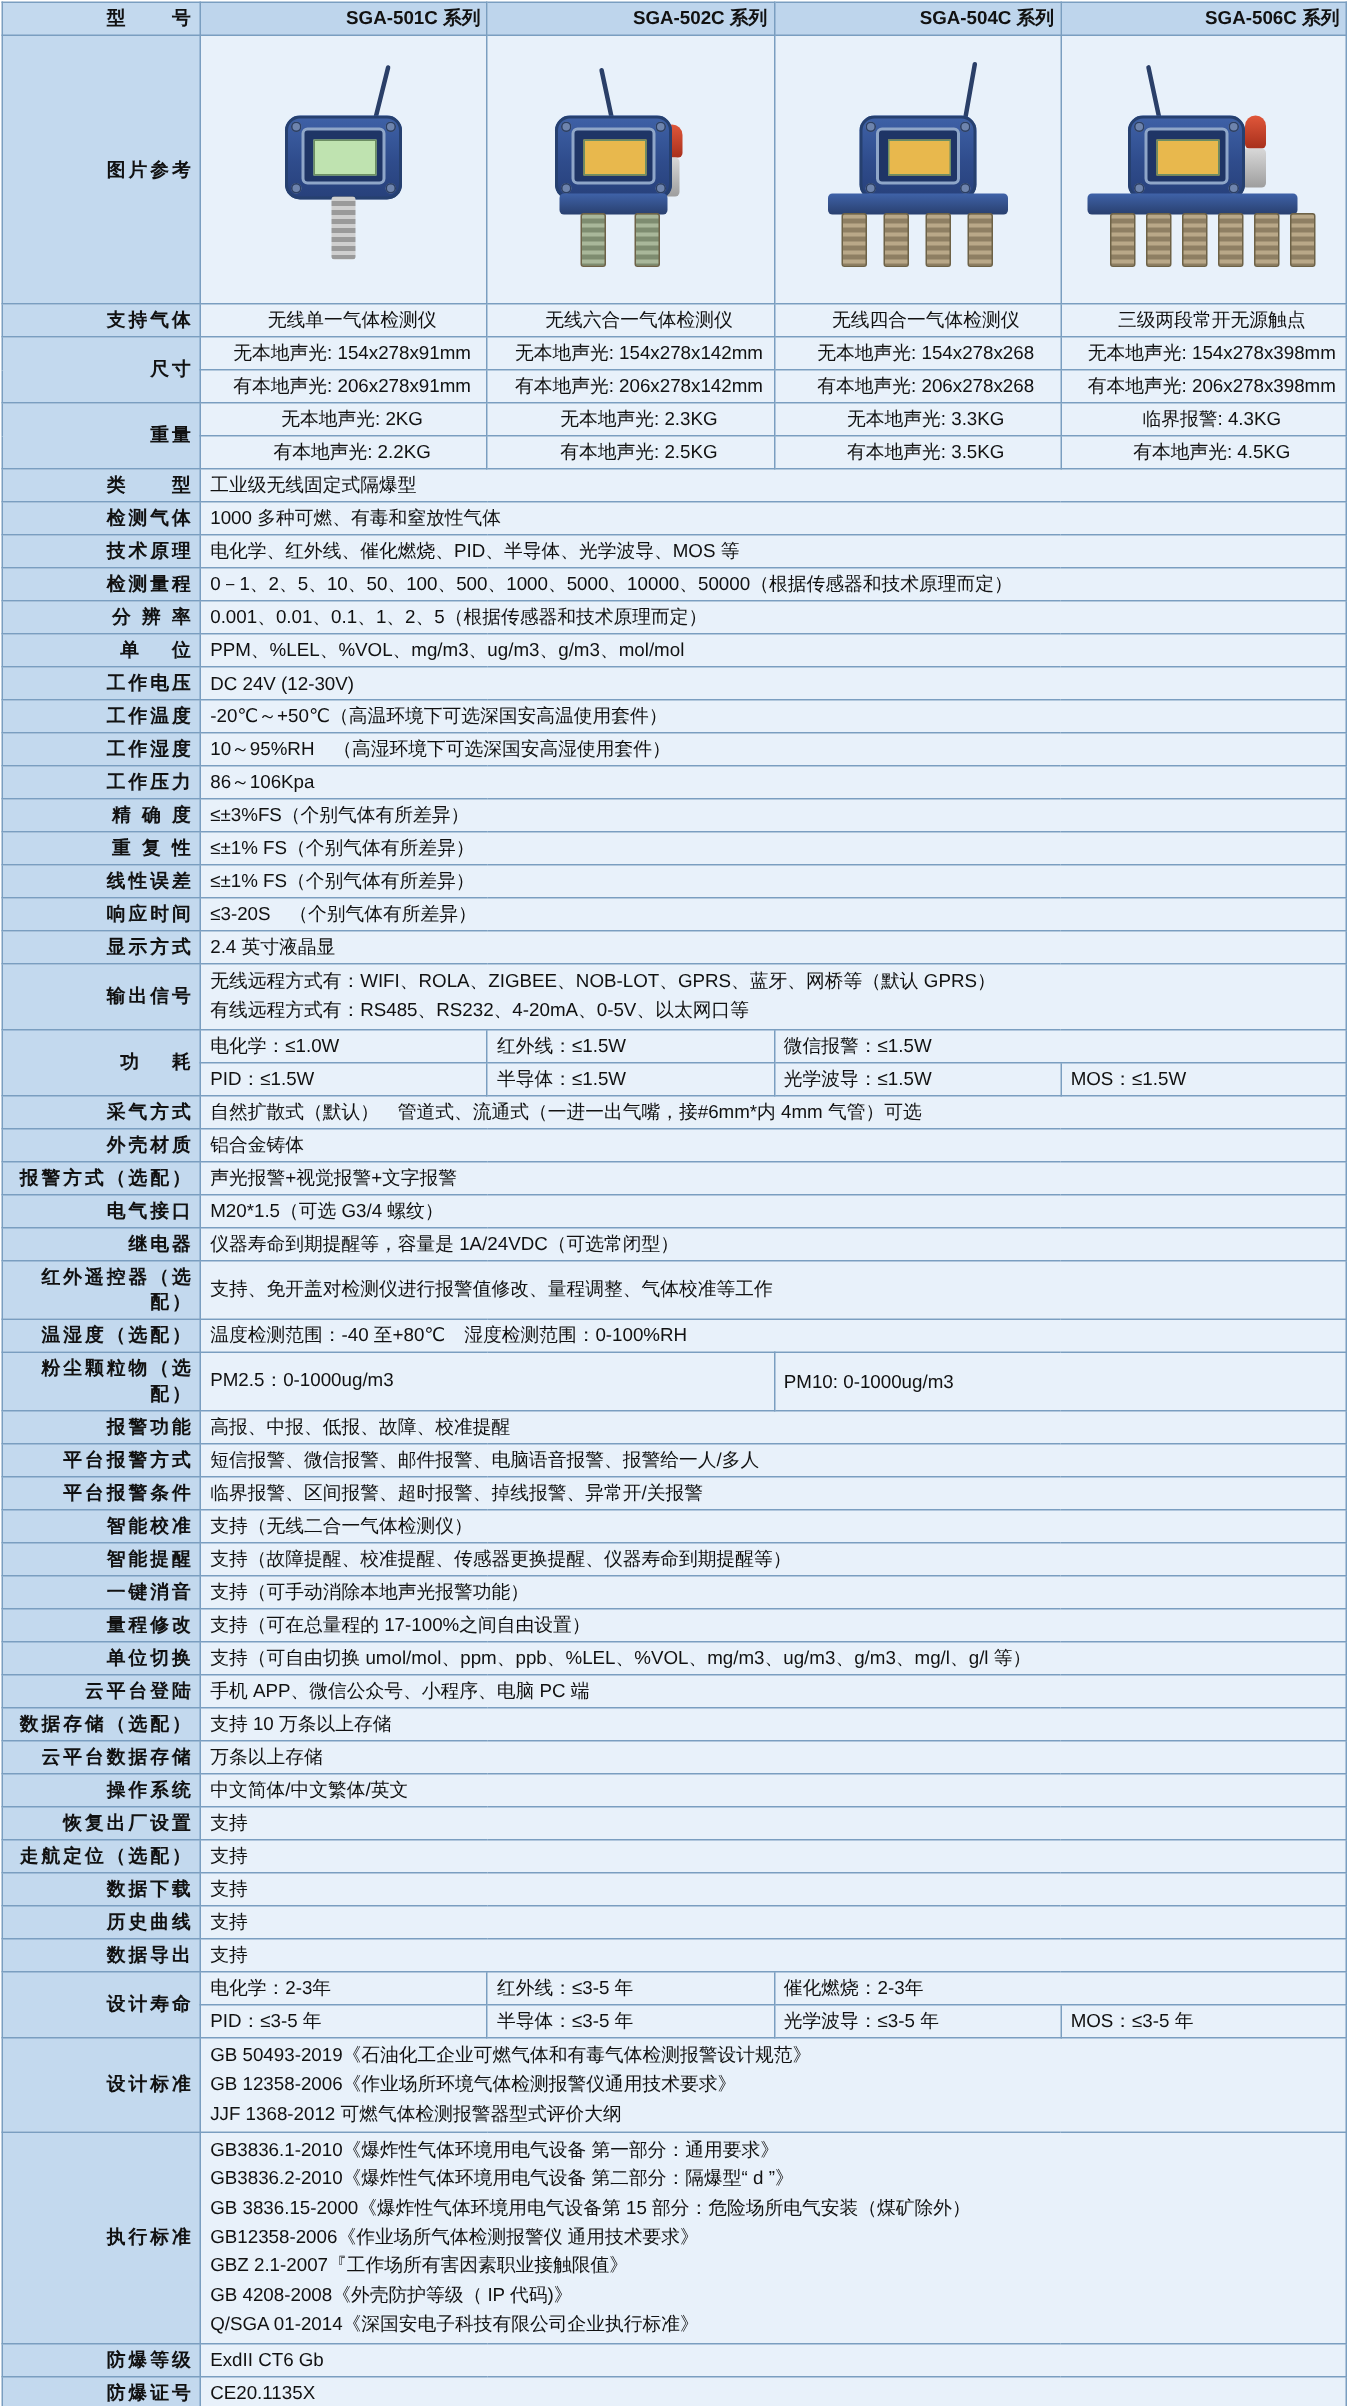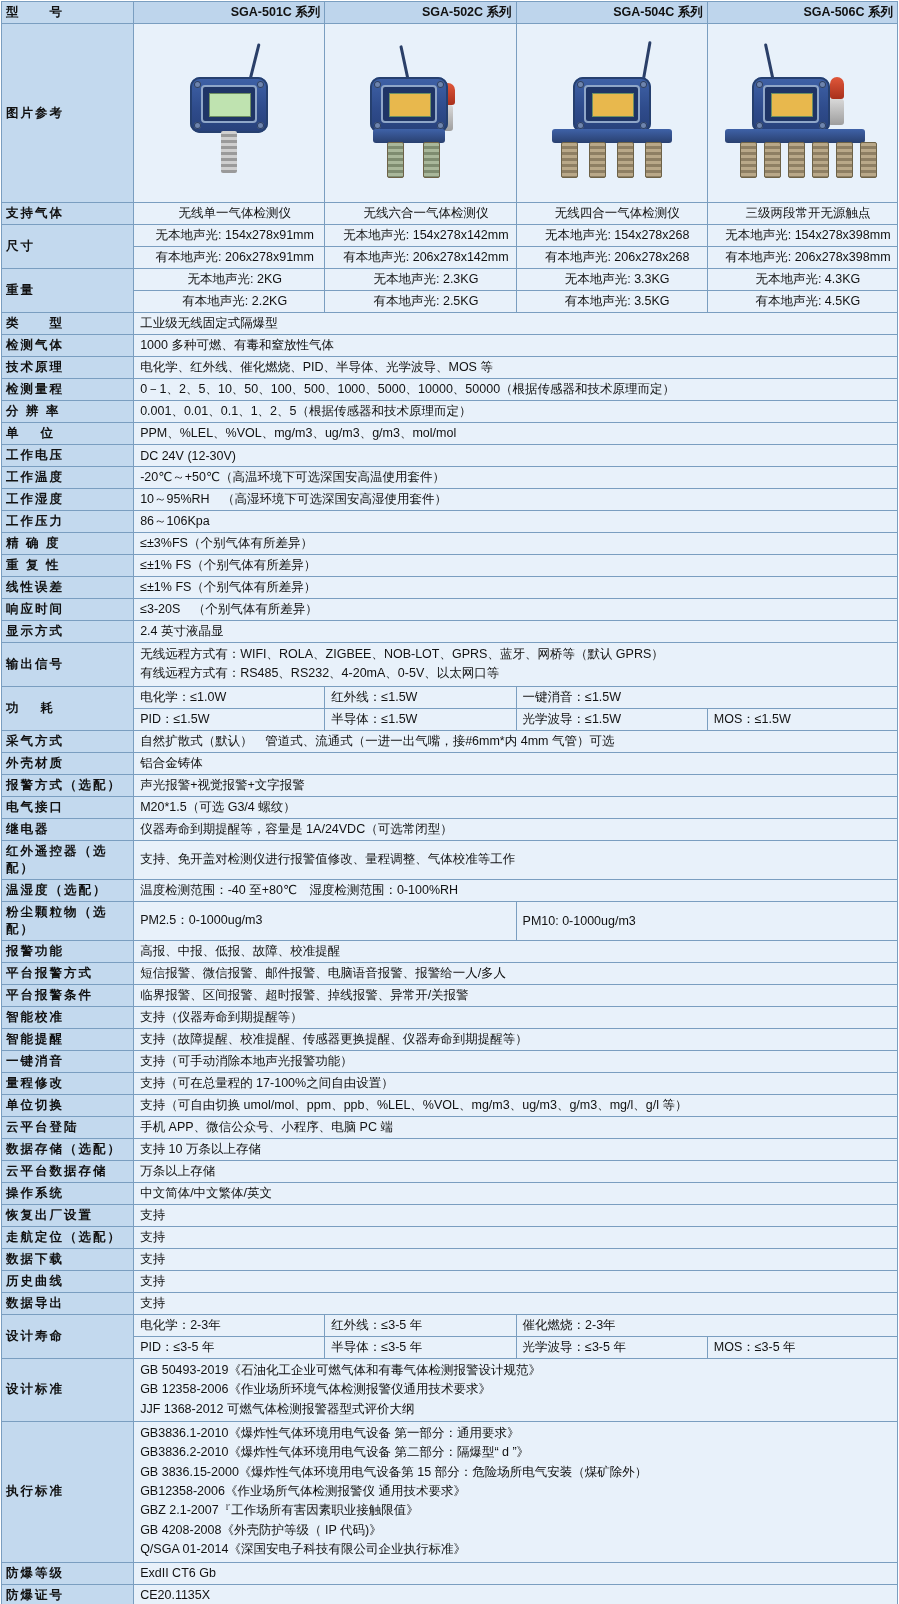--- a/index.html
+++ b/index.html
@@ -1,20 +1,20 @@
 <!DOCTYPE html>
 <html><head>
 <meta charset="utf-8">
 <style>
   html,body{margin:0;padding:0;background:#fff;}
   body{font-family:"Liberation Sans","DejaVu Sans",sans-serif;}
   .sheet{width:899px;margin:0;padding:0;}
   table{border-collapse:collapse;width:897px;margin:1px;table-layout:fixed;}
   td{border:1px solid #7a9ec0;font-size:12.5px;color:#111;padding:2px 4px;vertical-align:middle;}
-  .lab{background:#c3d9ee;text-align:left;font-weight:bold;letter-spacing:2px;width:132px;}
+  .lab{background:#c3d9ee;text-align:right;font-weight:bold;letter-spacing:2px;width:132px;}
   .val{background:#e8f1fa;padding-left:6px;}
   .hdr{background:#bed5ec;text-align:right;font-weight:bold;}
   .sub{background:#e8f1fa;text-align:center;padding-left:15px;}
   .line{display:block;line-height:1.55;}
   .imgcell{background:#e8f1fa;text-align:center;height:178px;padding:0;}
   .dev{position:relative;width:100%;height:176px;}
   
   .body{position:absolute;left:50%;transform:translateX(-50%);top:52px;width:78px;height:56px;background:linear-gradient(180deg,#3f62a8 0%,#2f4c8c 55%,#27407a 100%);border-radius:10px;box-shadow:inset 0 0 0 2px #26406f;}
   .face{position:absolute;left:50%;transform:translateX(-50%);top:8px;width:52px;height:34px;background:#1f3566;border-radius:4px;border:2px solid #8fa6c8;}
   .scr{position:absolute;left:6px;top:6px;width:40px;height:22px;background:#bfe3b0;border:1px solid #6d8f63;}
@@ -149,21 +149,21 @@
     <td class="sub">有本地声光: 206x278x142mm</td>
     <td class="sub">有本地声光: 206x278x268</td>
     <td class="sub">有本地声光: 206x278x398mm</td>
   </tr>
 
   <tr>
     <td class="lab" rowspan="2">重量</td>
     <td class="sub">无本地声光: 2KG</td>
     <td class="sub">无本地声光: 2.3KG</td>
     <td class="sub">无本地声光: 3.3KG</td>
-    <td class="sub">无本地声光: 4.3KG</td>
+    <td class="sub">临界报警: 4.3KG</td>
   </tr>
   <tr>
     <td class="sub">有本地声光: 2.2KG</td>
     <td class="sub">有本地声光: 2.5KG</td>
     <td class="sub">有本地声光: 3.5KG</td>
     <td class="sub">有本地声光: 4.5KG</td>
   </tr>
 
   <tr>
           <td class="lab">类　　型</td>
@@ -231,21 +231,21 @@
     <td class="val" colspan="4">
       <span class="line">无线远程方式有：WIFI、ROLA、ZIGBEE、NOB-LOT、GPRS、蓝牙、网桥等（默认 GPRS）</span>
       <span class="line">有线远程方式有：RS485、RS232、4-20mA、0-5V、以太网口等</span>
     </td>
   </tr>
 
   <tr>
     <td class="lab" rowspan="2">功　 耗</td>
     <td class="val">电化学：≤1.0W</td>
     <td class="val">红外线：≤1.5W</td>
-    <td class="val" colspan="2">一键消音：≤1.5W</td>
+    <td class="val" colspan="2">微信报警：≤1.5W</td>
   </tr>
   <tr>
     <td class="val">PID：≤1.5W</td>
     <td class="val">半导体：≤1.5W</td>
     <td class="val">光学波导：≤1.5W</td>
     <td class="val">MOS：≤1.5W</td>
   </tr>
 
   <tr>
           <td class="lab">采气方式</td>
@@ -289,21 +289,21 @@
   <tr>
           <td class="lab">平台报警方式</td>
           <td class="val" colspan="4">短信报警、微信报警、邮件报警、电脑语音报警、报警给一人/多人</td>
         </tr>
   <tr>
           <td class="lab">平台报警条件</td>
           <td class="val" colspan="4">临界报警、区间报警、超时报警、掉线报警、异常开/关报警</td>
         </tr>
   <tr>
           <td class="lab">智能校准</td>
-          <td class="val" colspan="4">支持（仪器寿命到期提醒等）</td>
+          <td class="val" colspan="4">支持（无线二合一气体检测仪）</td>
         </tr>
   <tr>
           <td class="lab">智能提醒</td>
           <td class="val" colspan="4">支持（故障提醒、校准提醒、传感器更换提醒、仪器寿命到期提醒等）</td>
         </tr>
   <tr>
           <td class="lab">一键消音</td>
           <td class="val" colspan="4">支持（可手动消除本地声光报警功能）</td>
         </tr>
   <tr>

